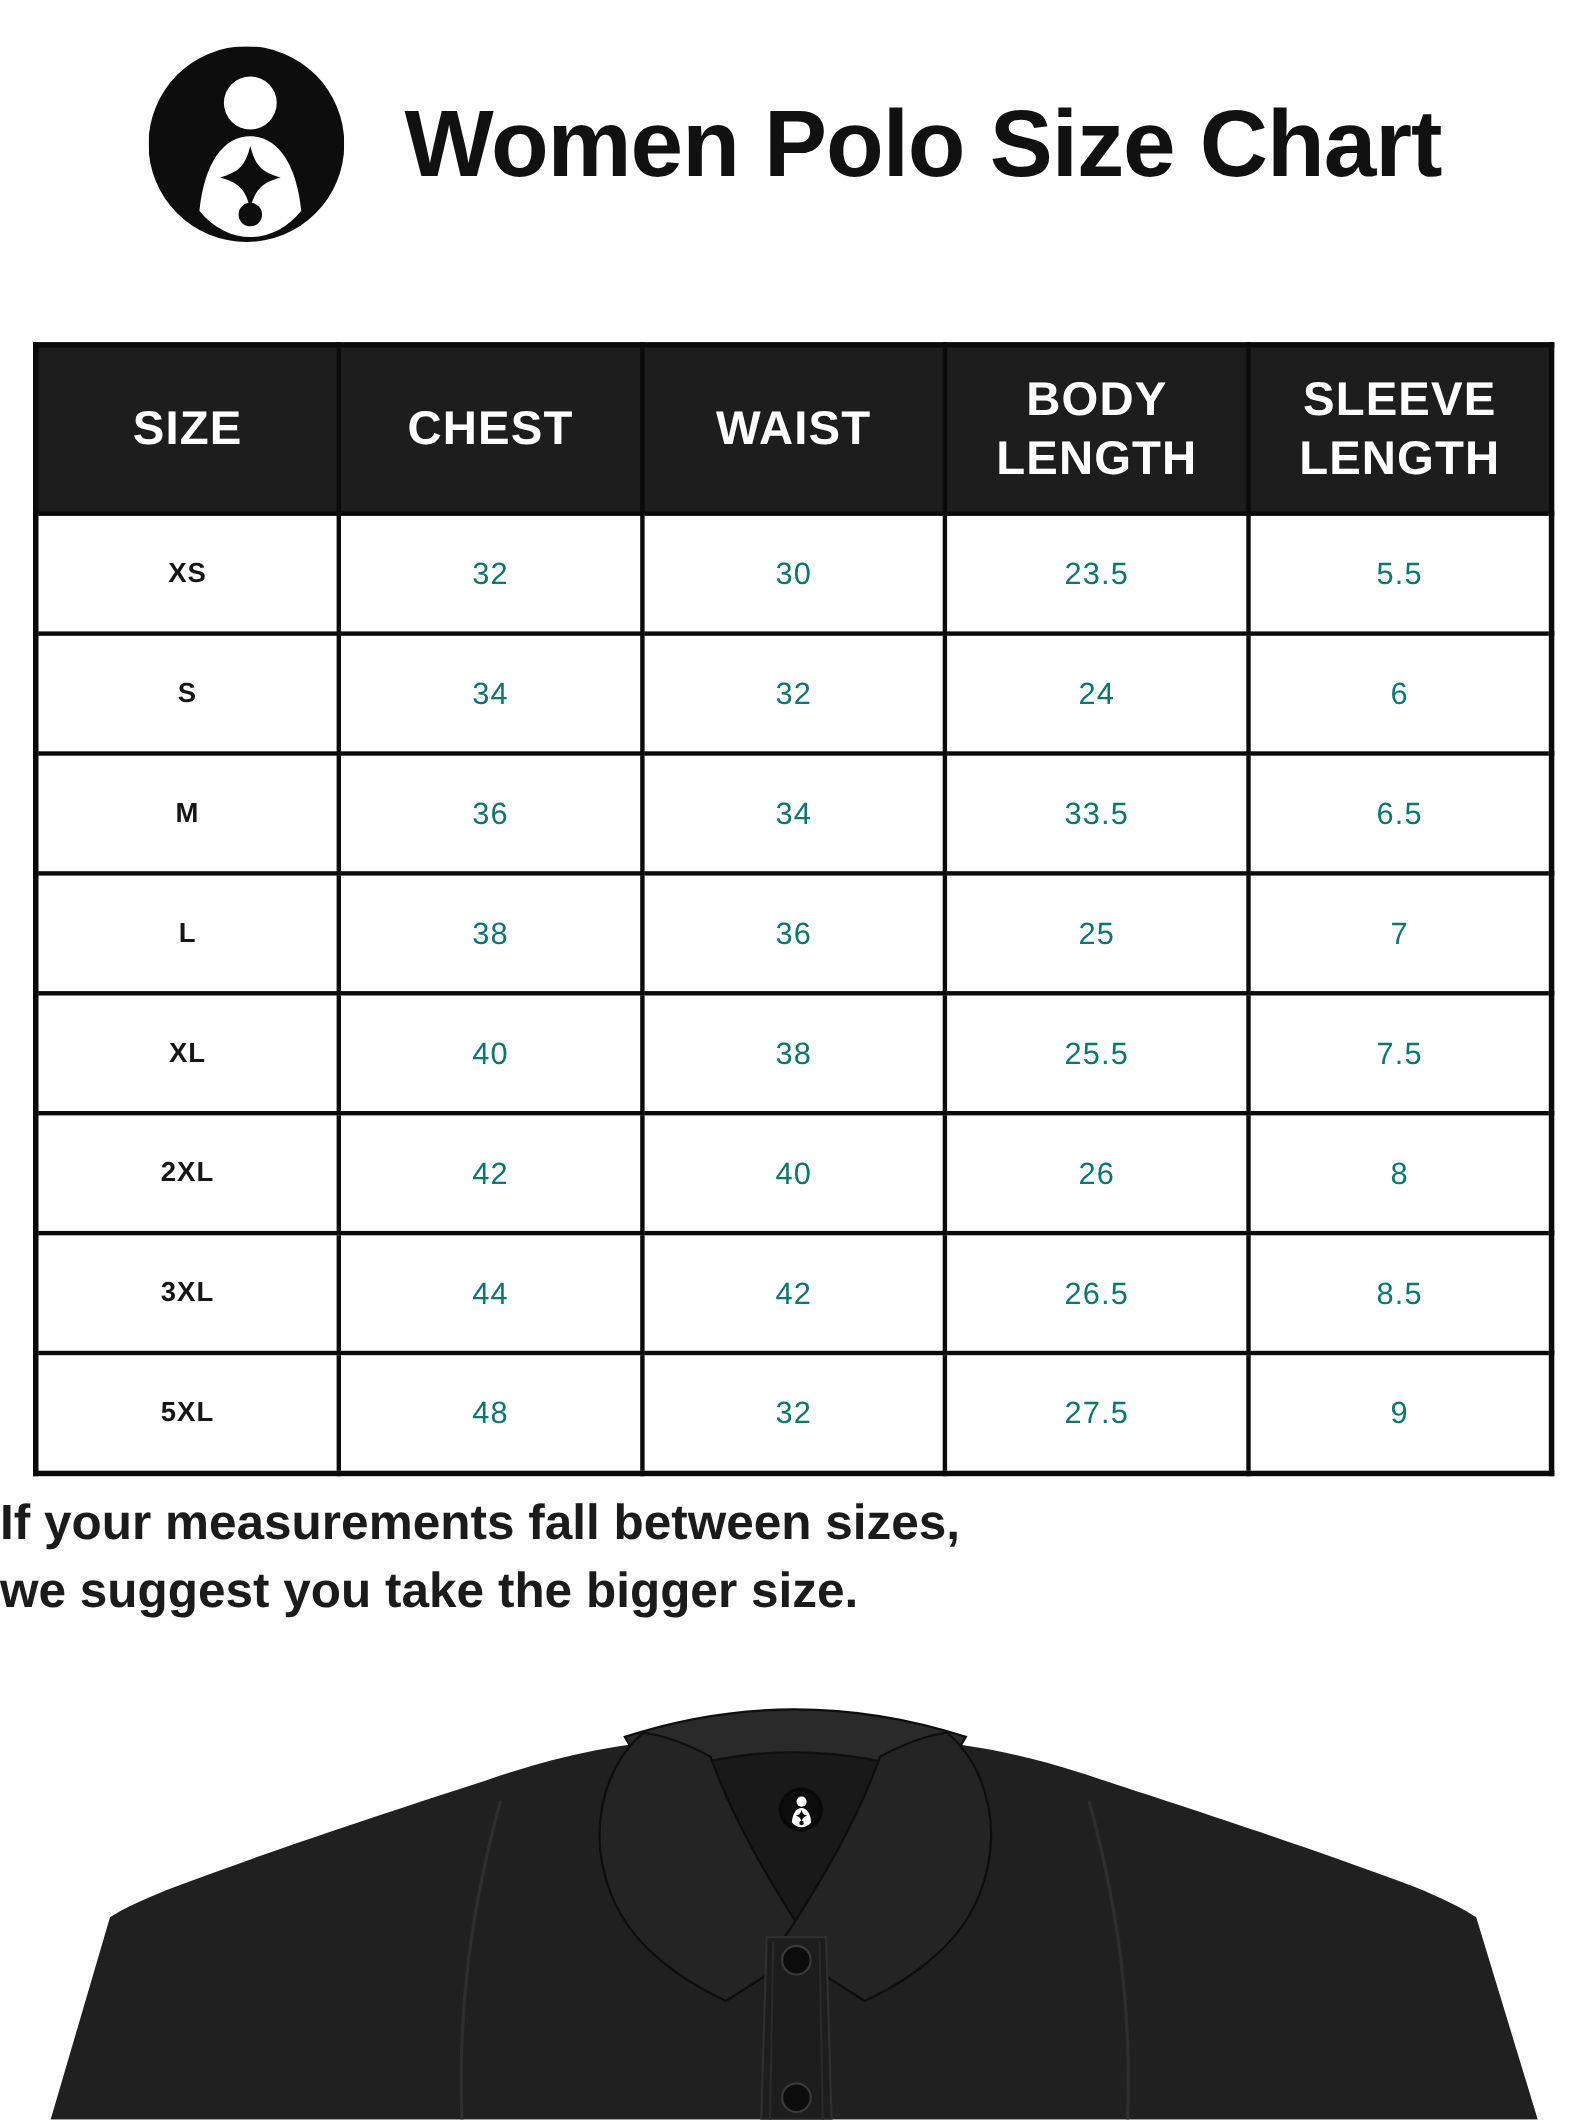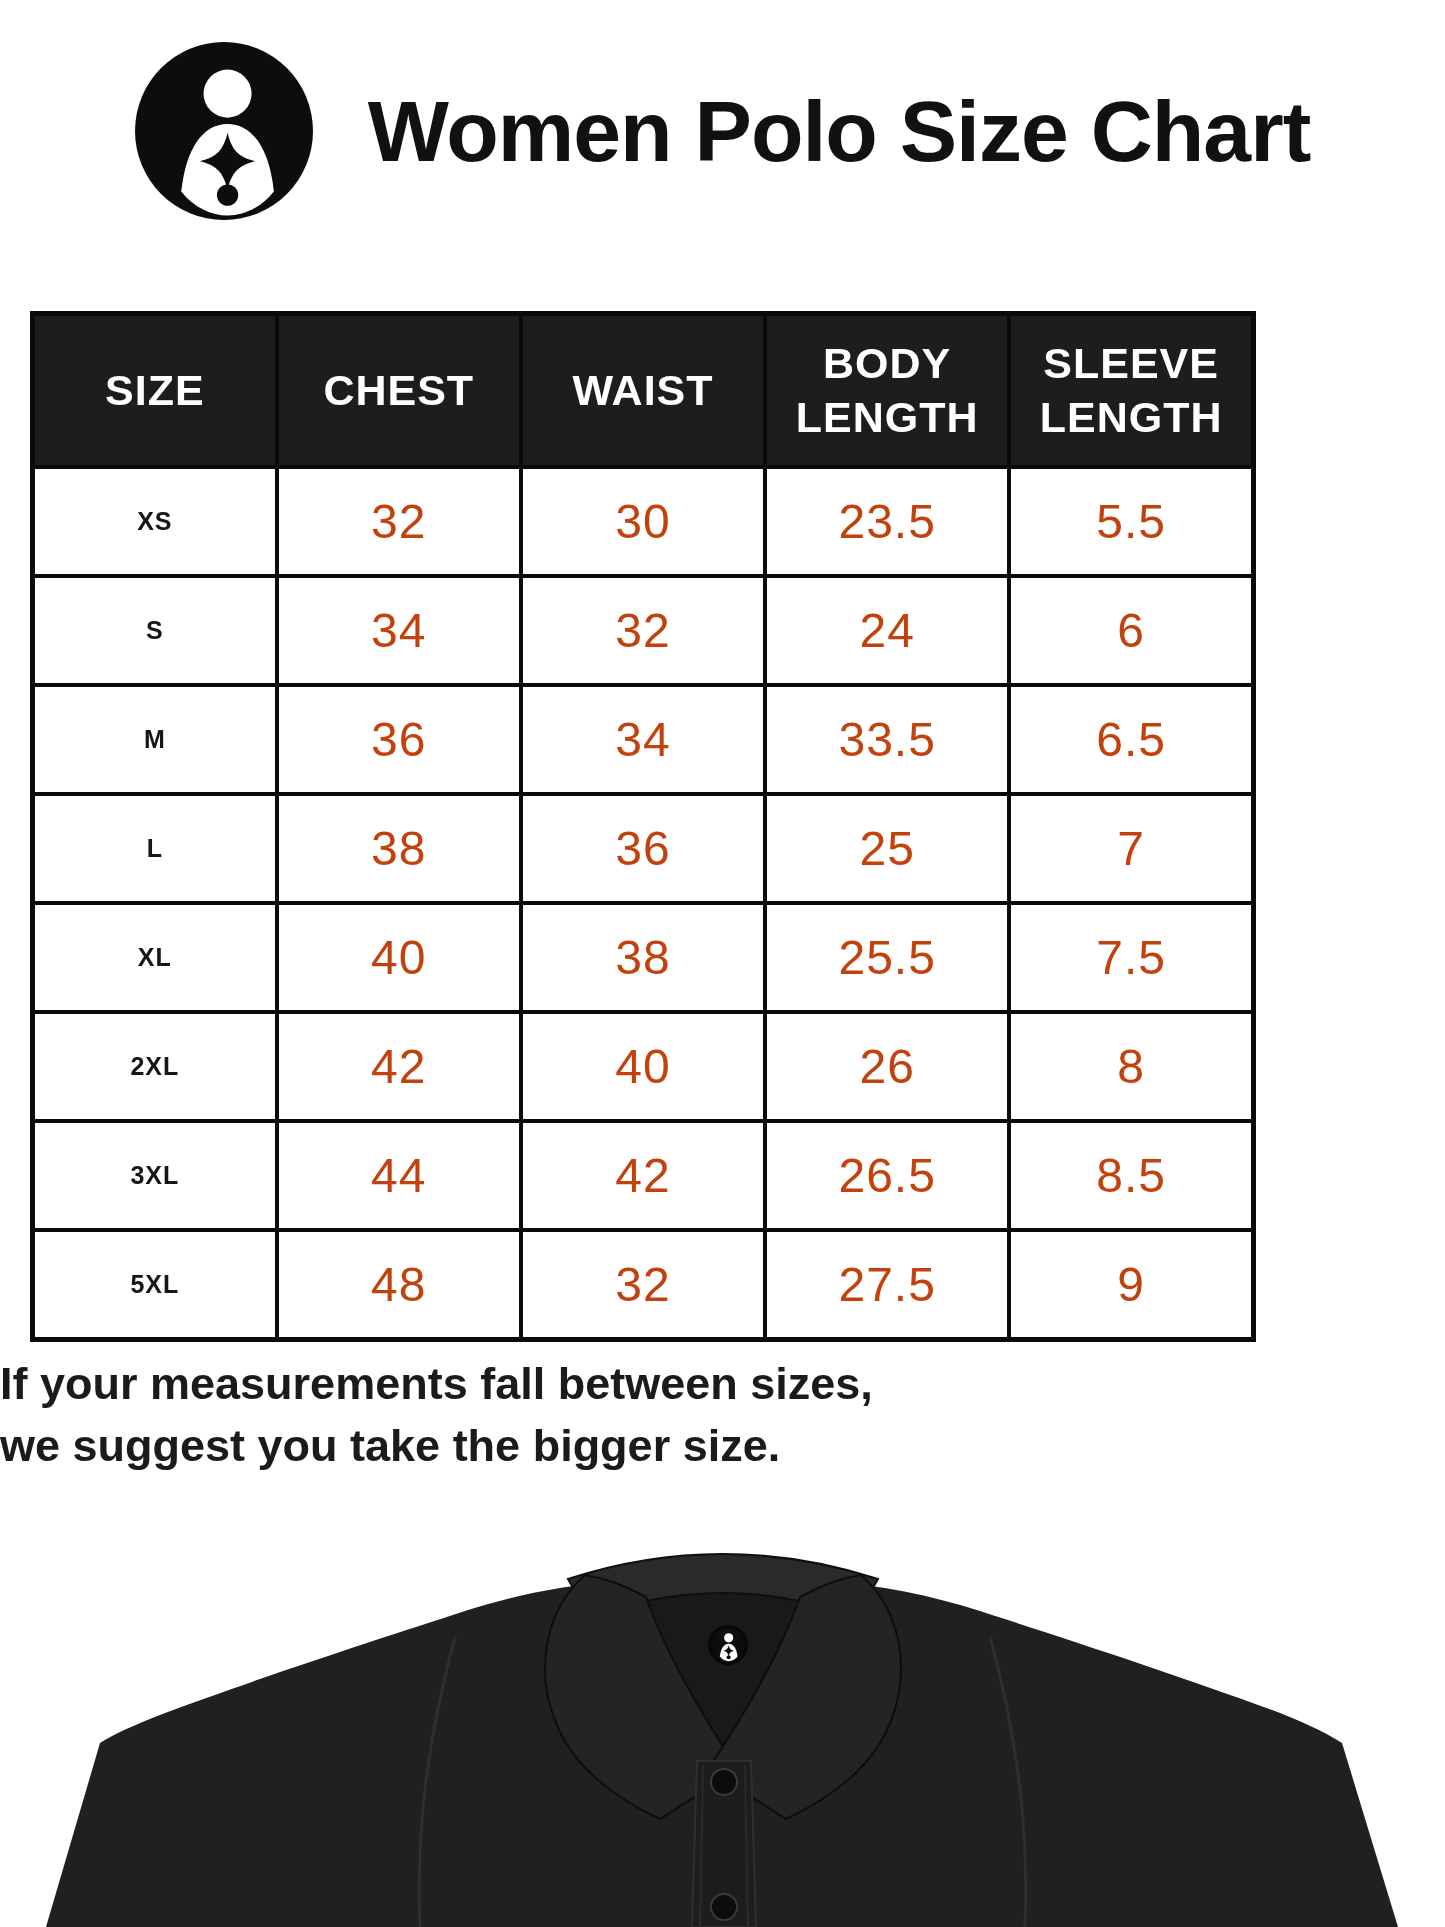--- a/index.html
+++ b/index.html
@@ -18,35 +18,35 @@
     display: flex; align-items: center; justify-content: center;
     gap: 55px;
   }
   .brand-logo { width: 178px; height: 178px; flex: 0 0 auto; }
   .page-title {
     font-size: 86px; font-weight: 700; letter-spacing: -1px;
     color: #111111; white-space: nowrap;
   }
 
   
-  .table-wrap { position: absolute; top: 311px; left: 30px; width: 1226px; }
+  .table-wrap { position: absolute; top: 311px; left: 30px; width: 1383px; }
   table.size-chart {
     width: 100%; border-collapse: collapse; table-layout: fixed;
     border: 5px solid #0a0a0a;
   }
   table.size-chart th {
     background: #1d1d1d; color: #ffffff;
     font-size: 43px; font-weight: 700; letter-spacing: 1px;
     height: 147px; text-align: center; vertical-align: middle;
     white-space: pre-line; line-height: 1.25;
     border: 4px solid #0a0a0a;
   }
   table.size-chart td {
     height: 103px; text-align: center; vertical-align: middle;
-    font-size: 48px; font-weight: 300; color: #c2410c;
+    font-size: 28px; font-weight: 300; color: #0f766e;
     background: #ffffff; border: 4px solid #0a0a0a;
     letter-spacing: 1px;
   }
   table.size-chart td.size-col { font-weight: 700; font-size: 25px; color: #161616; }
 
   
   .fit-note {
     position: absolute; top: 1333px; left: 0; right: 0;
     font-size: 45px; font-weight: 700; color: #1b1b1b;
     line-height: 62px;

